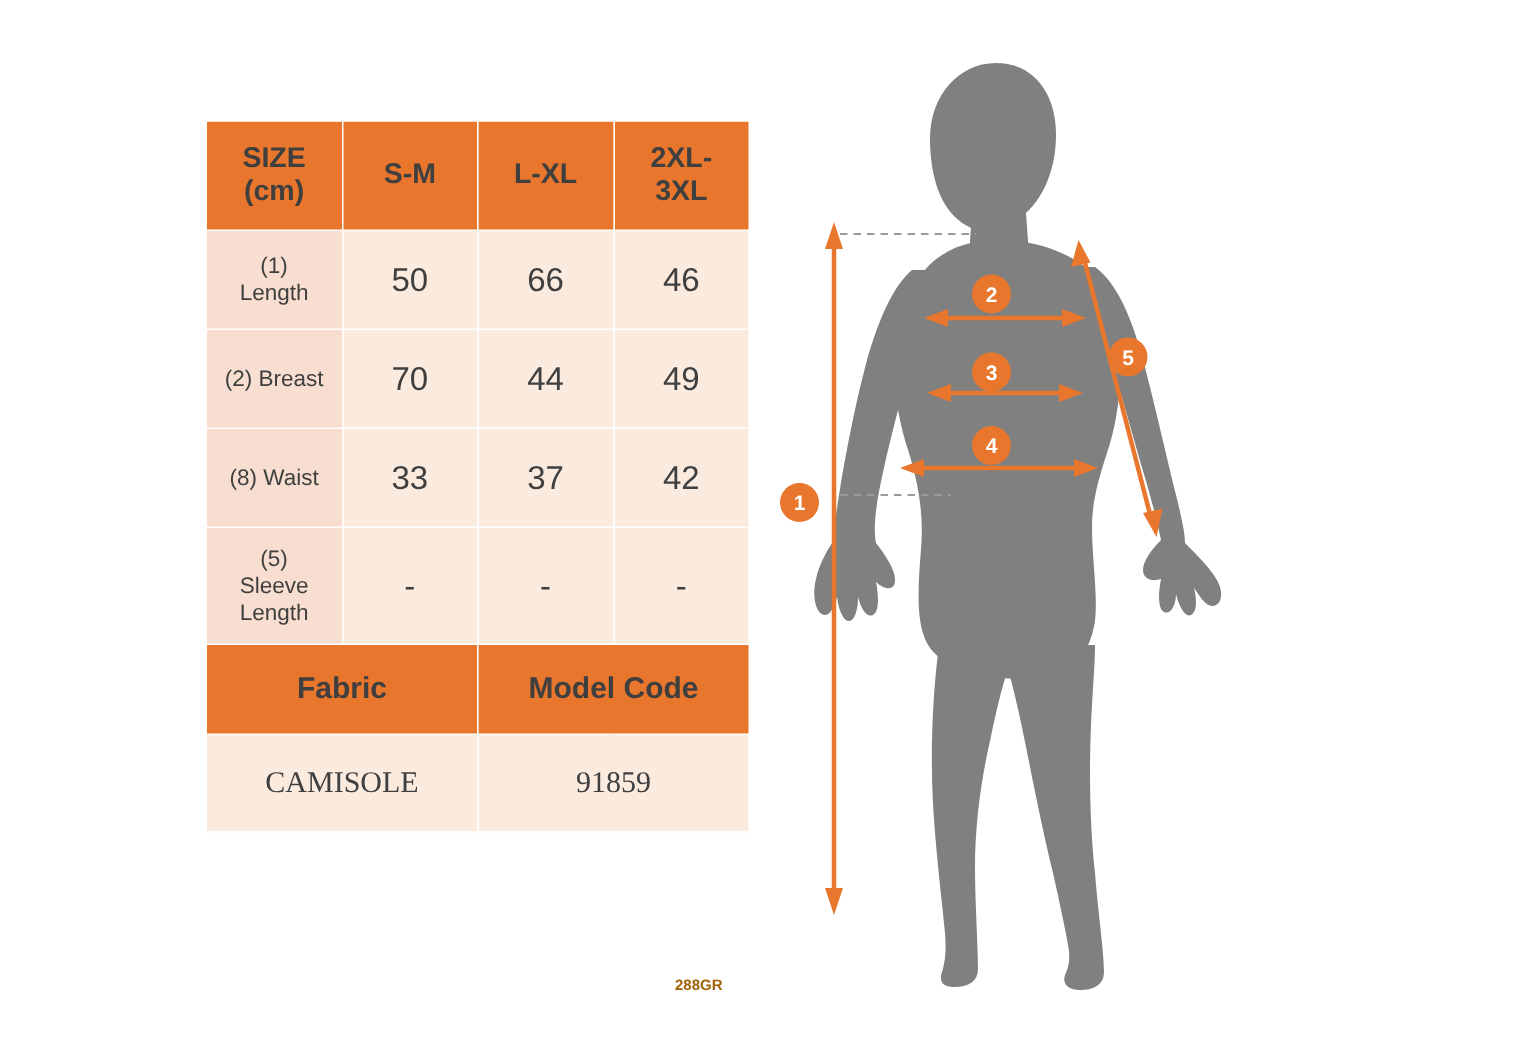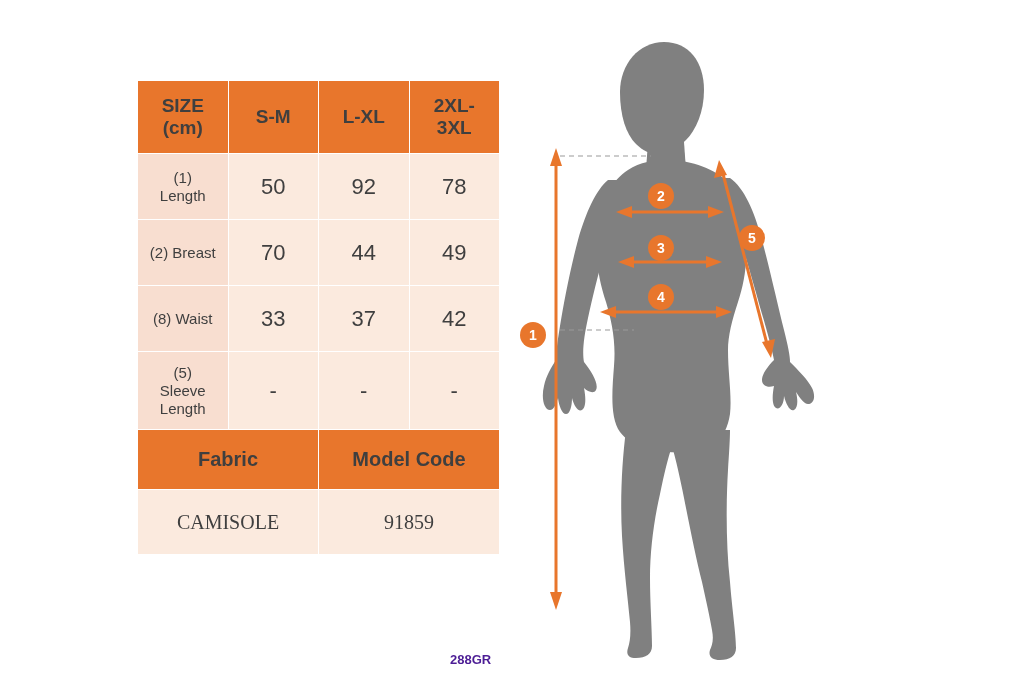--- a/index.html
+++ b/index.html
@@ -69,23 +69,23 @@
     background: #fbeade;
     font-size: 20px;
     height: 60px;
     font-family: Liberation Serif, serif;
   }
 
   .code-label {
     position: absolute;
     left: 434px;
     top: 652px;
-    font-size: 13px;
+    font-size: 10px;
     font-weight: bold;
-    color: #4c1d95;
+    color: #a16207;
   }
 
   
   #figure-area {
     position: absolute;
     left: 500px;
     top: 30px;
     width: 520px;
     height: 630px;
   }
@@ -135,22 +135,22 @@
         </th>
       </tr>
     </thead>
     <tbody>
       <tr class="row-h">
         <td class="row-label">
           <div>(1)</div>
           <div>Length</div>
         </td>
         <td class="val-cell">50</td>
-        <td class="val-cell">92</td>
-        <td class="val-cell">78</td>
+        <td class="val-cell">66</td>
+        <td class="val-cell">46</td>
       </tr>
       <tr class="row-h">
         <td class="row-label">
           <div>(2) Breast</div>
         </td>
         <td class="val-cell">70</td>
         <td class="val-cell">44</td>
         <td class="val-cell">49</td>
       </tr>
       <tr class="row-h">

